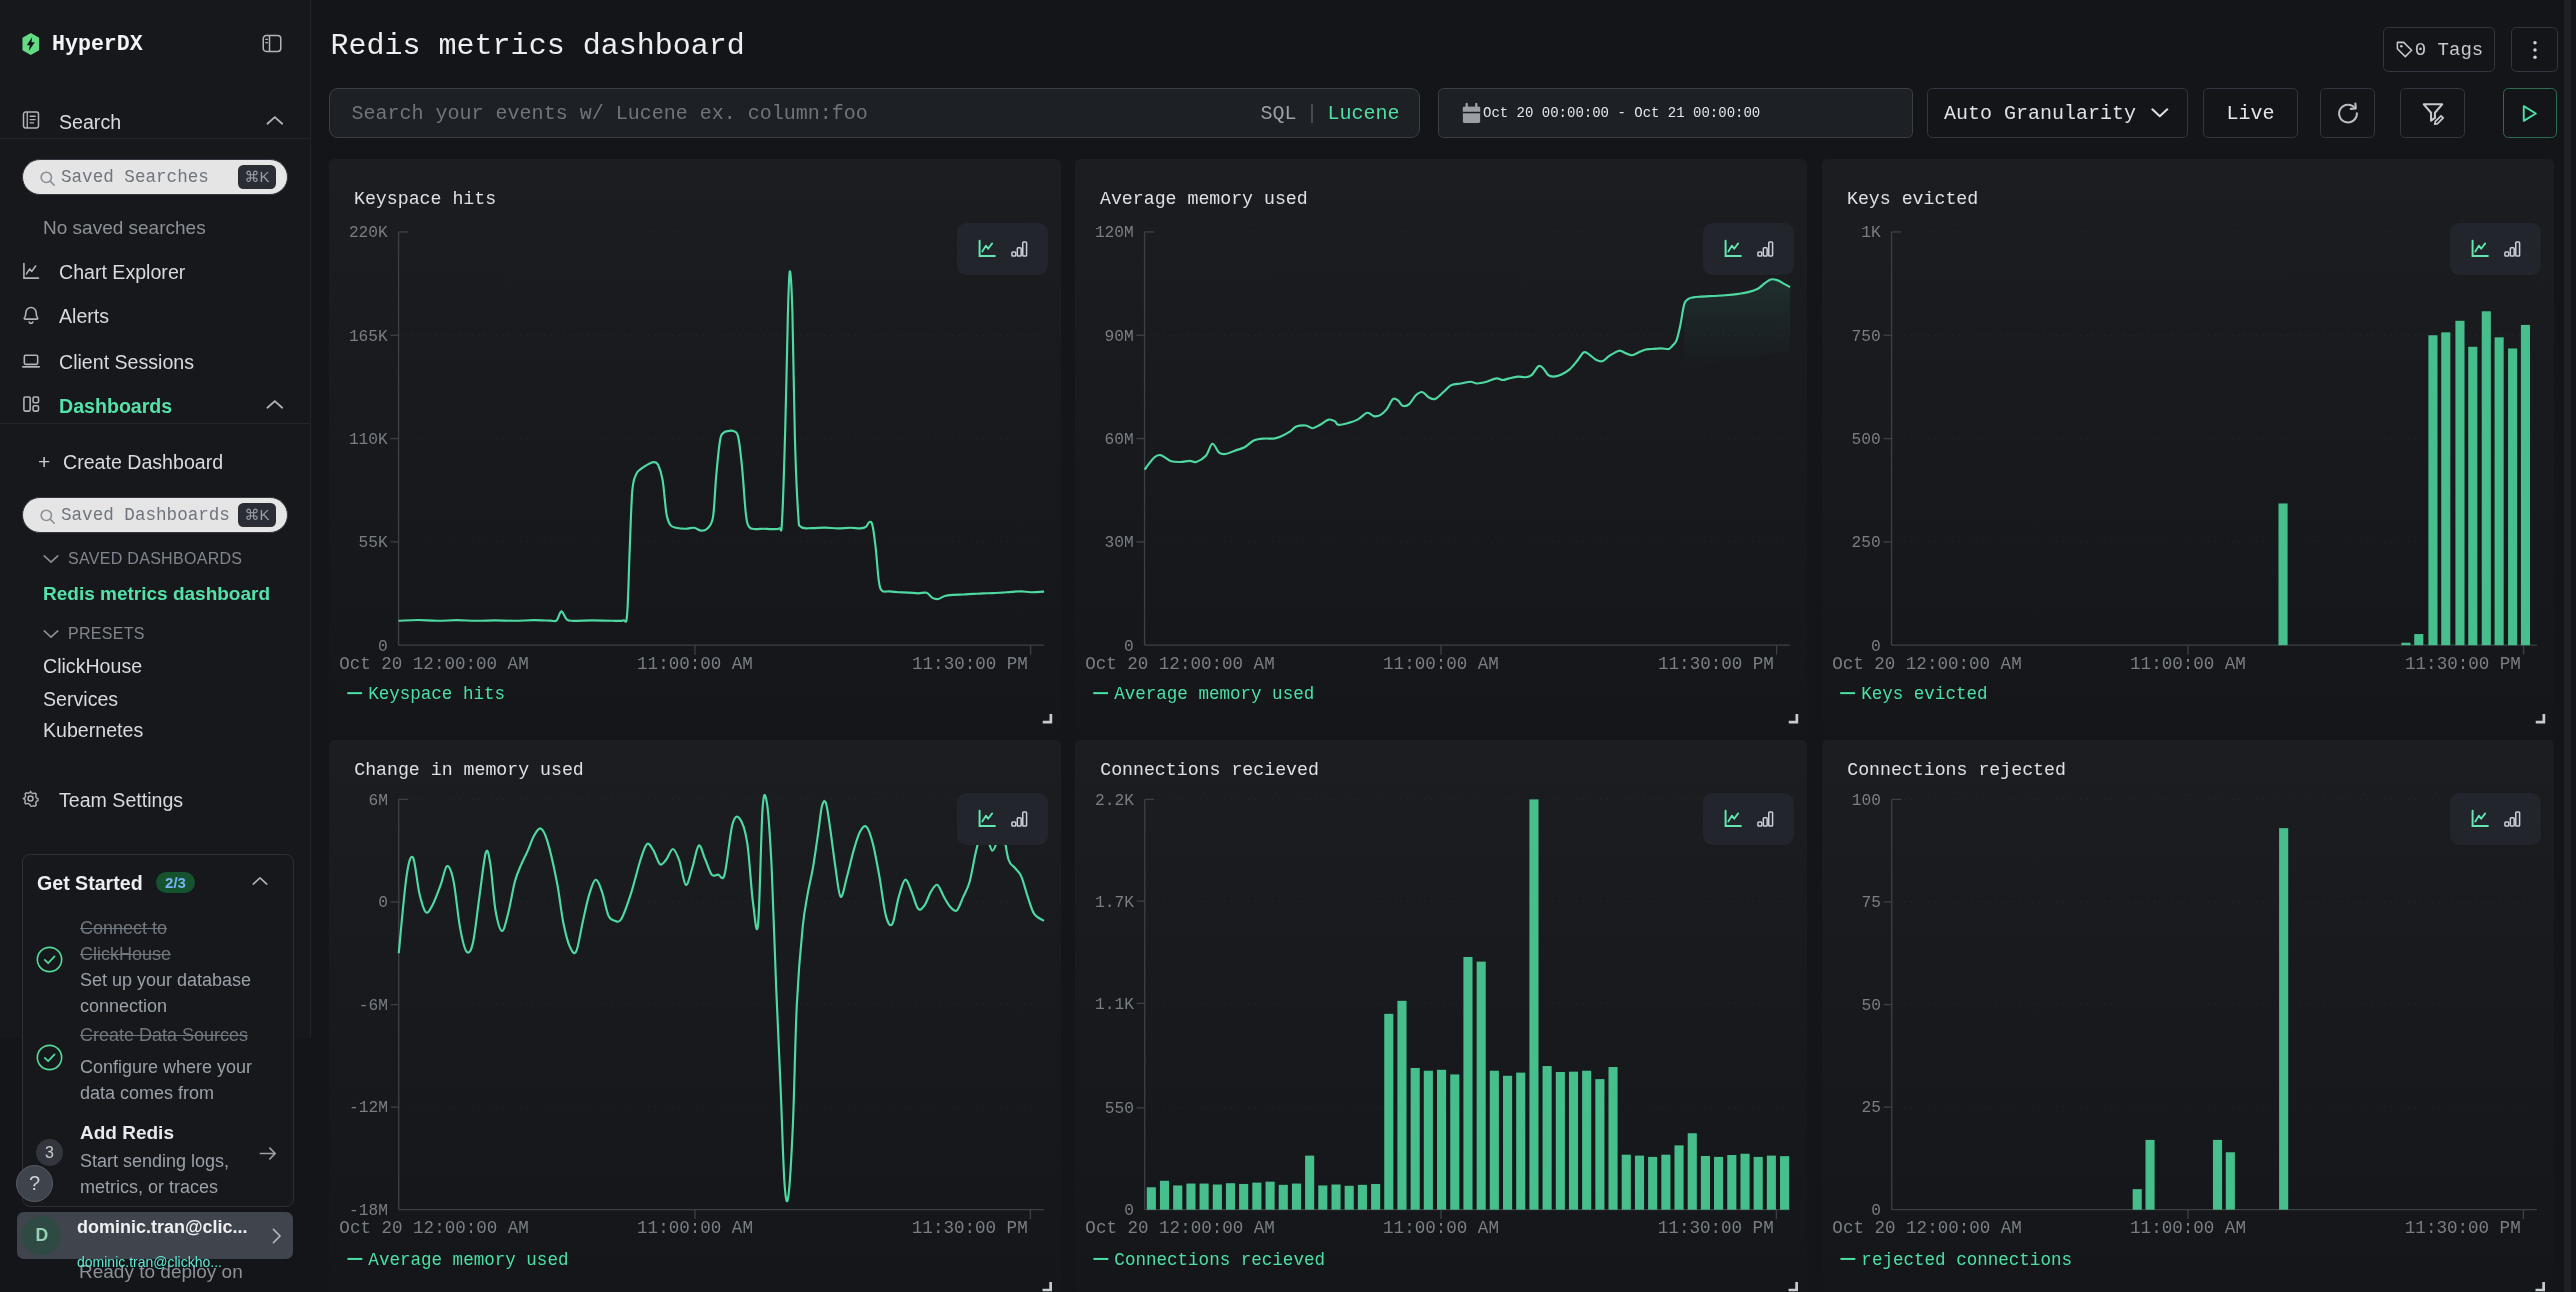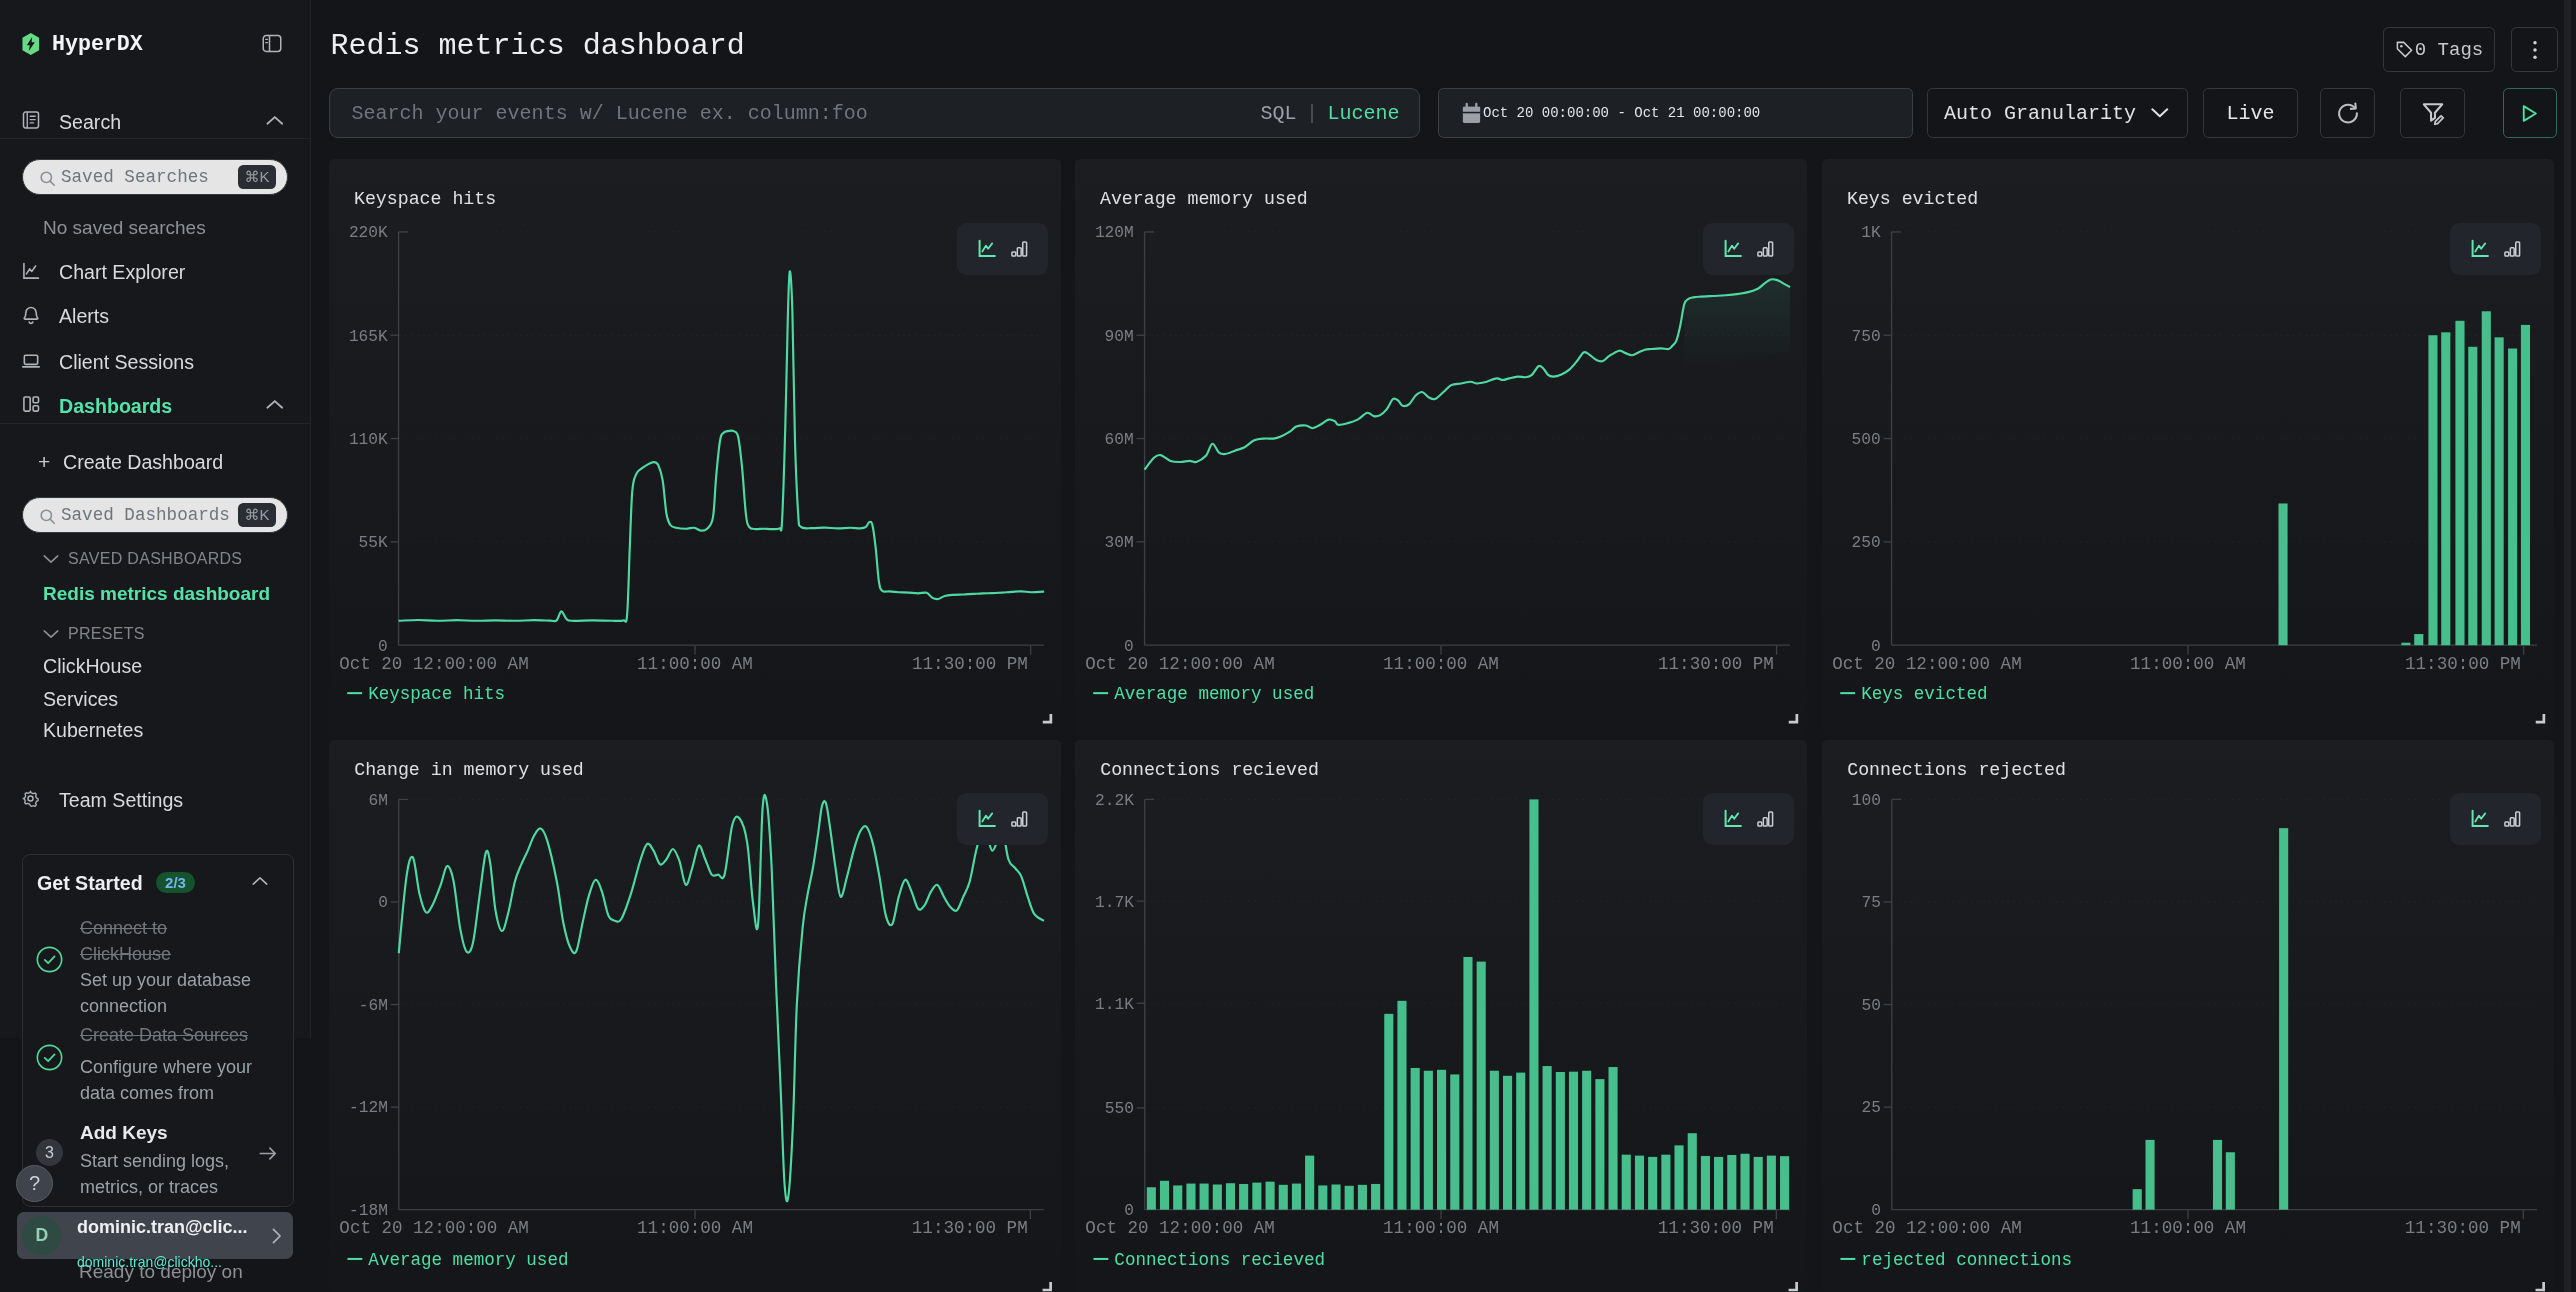--- a/index.html
+++ b/index.html
@@ -110,21 +110,21 @@
     </svg>
 <div style="position:absolute;left:80px;top:915px;font-size:18px;line-height:26px;color:#71777e"><span class="grayline">Connect to</span><br><span class="grayline">ClickHouse</span></div>
 <div style="position:absolute;left:80px;top:967px;font-size:18px;line-height:26px;color:#9aa1a8">Set up your database<br>connection</div>
 <svg style="position:absolute;left:36px;top:1044px" width="27" height="27" viewBox="0 0 40 40" fill="none">
 <circle cx="20" cy="20" r="18" stroke="#52d898" stroke-width="2.4"></circle>
 <path d="M13 20.5 L18 25.5 L27.5 15.5" stroke="#52d898" stroke-width="2.6" stroke-linecap="round" stroke-linejoin="round"></path>
     </svg>
 <div style="position:absolute;left:80px;top:1025px;font-size:18px;color:#71777e"><span class="grayline">Create Data Sources</span></div>
 <div style="position:absolute;left:80px;top:1054px;font-size:18px;line-height:26px;color:#9aa1a8">Configure where your<br>data comes from</div>
 <div style="position:absolute;left:36px;top:1139px;width:27px;height:27px;border-radius:50%;background:#33373d;color:#c9ced3;font-size:16px;display:flex;align-items:center;justify-content:center">3</div>
-<div style="position:absolute;left:80px;top:1122px;font-size:19px;font-weight:bold;color:#e7e9ec">Add Keys</div>
+<div style="position:absolute;left:80px;top:1122px;font-size:19px;font-weight:bold;color:#e7e9ec">Add Redis</div>
 <div style="position:absolute;left:80px;top:1148px;font-size:18px;line-height:26px;color:#9aa1a8">Start sending logs,<br>metrics, or traces</div>
 <svg style="position:absolute;left:259px;top:1146px" width="19" height="15" viewBox="0 0 28 22" fill="none">
       <path d="M2 11 h22 M16 3 l8 8 -8 8" stroke="#9aa1a8" stroke-width="2.4" stroke-linecap="round" stroke-linejoin="round"></path>
     </svg>
 <div style="position:absolute;left:16px;top:1165px;width:37px;height:37px;border-radius:50%;background:#3f434b;border:0.7px solid #565b63;color:#cdd2d7;font-size:20px;display:flex;align-items:center;justify-content:center">?</div>
 <div style="position:absolute;left:79px;top:1258px;font-size:19px;line-height:28px;color:#8b9197">Ready to deploy on<br>ClickHouse Cloud?</div>
 <div style="position:absolute;left:17px;top:1212px;width:276px;height:47px;background:#40444c;border-radius:6.8px">
 <div style="position:absolute;left:5.4px;top:4px;width:39px;height:39px;border-radius:50%;background:#2e4a42;color:#93d0b6;font-size:17.6px;font-weight:bold;display:flex;align-items:center;justify-content:center">D</div>
 <div style="position:absolute;left:60px;top:4.7px;font-size:18px;font-weight:bold;color:#eef0f2">dominic.tran@clic...</div>
 <div style="position:absolute;left:60px;top:42px;font-size:14px;color:#5eead4">dominic.tran@clickho...</div>

